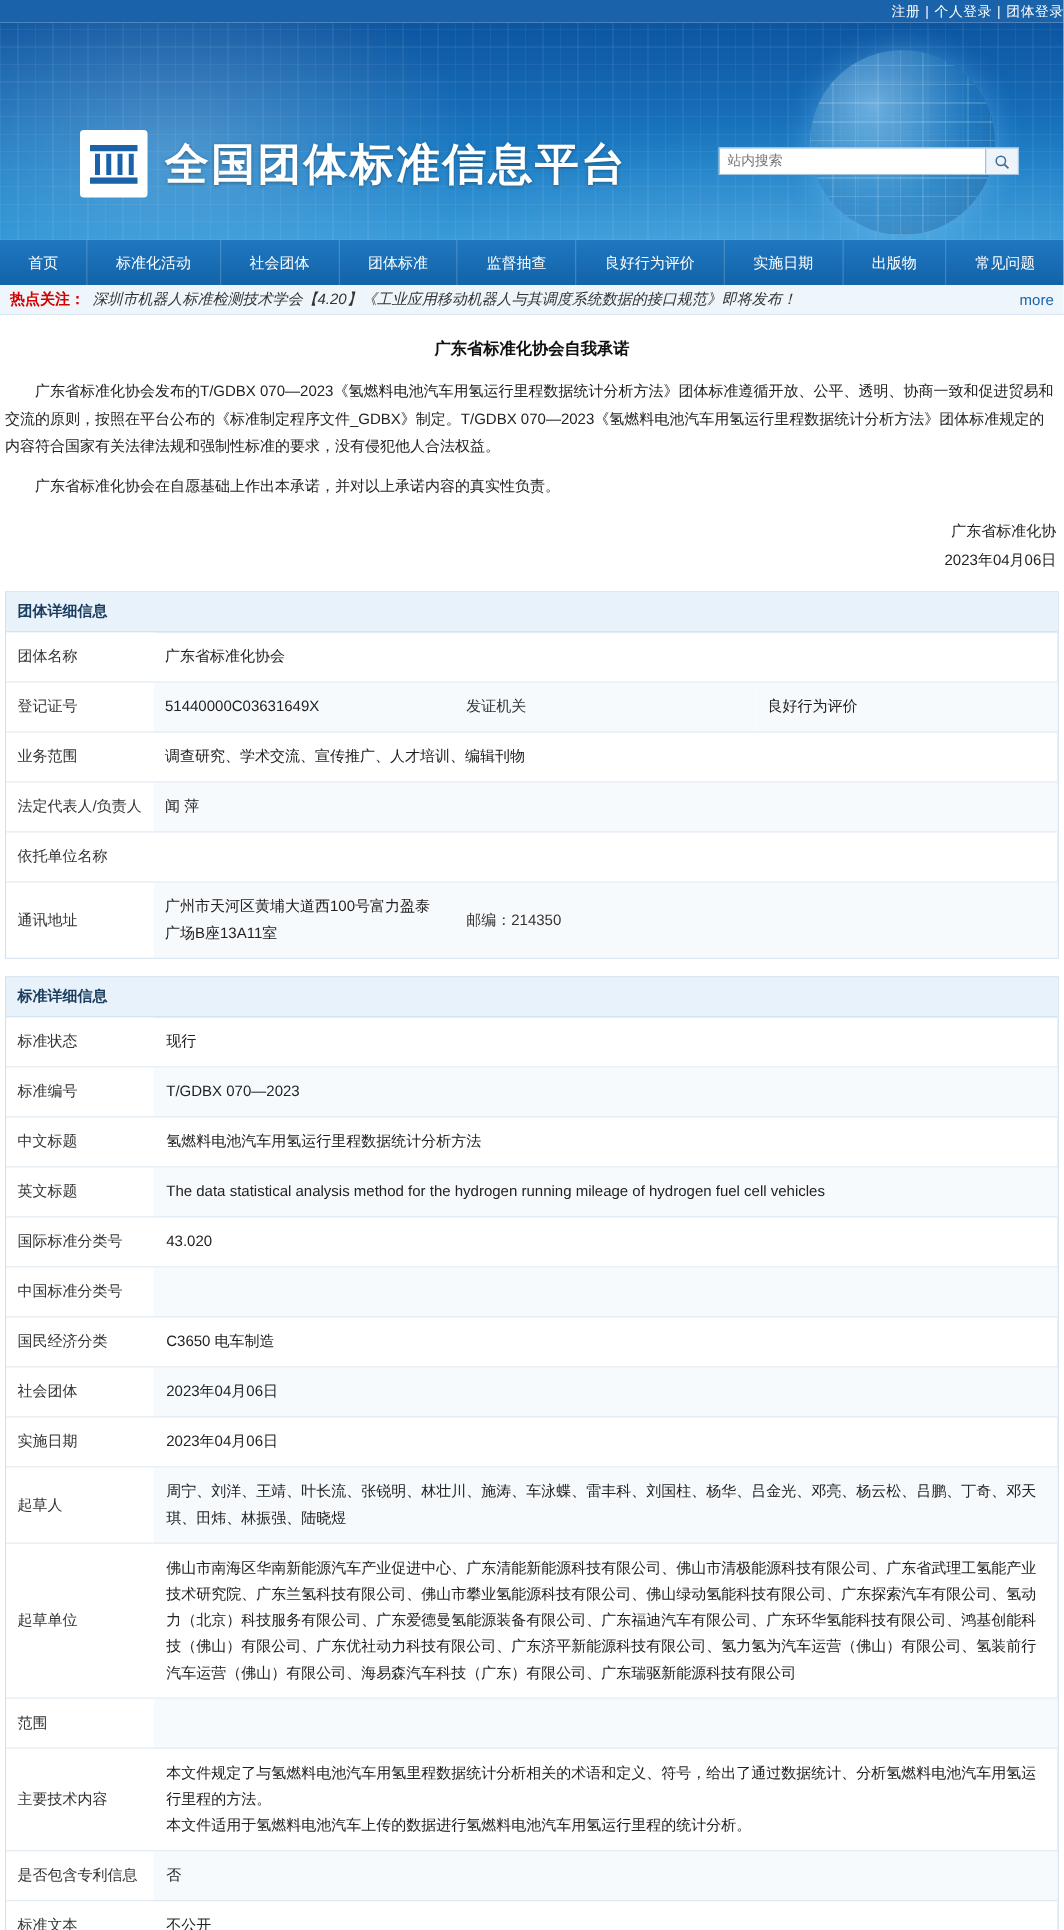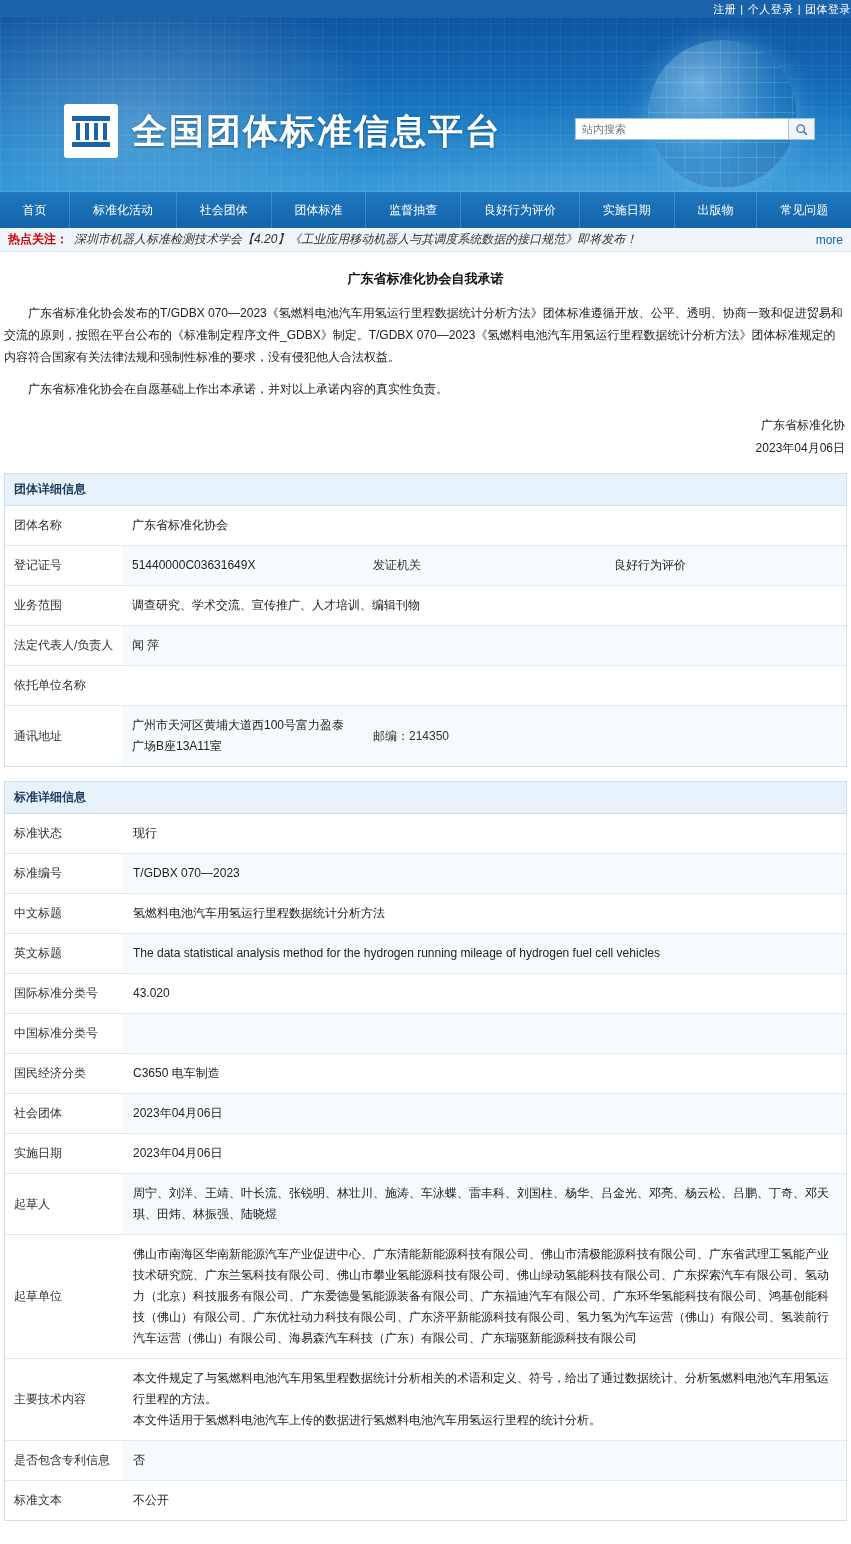--- a/index.html
+++ b/index.html
@@ -346,20 +346,24 @@
           <td class="v">2023年04月06日</td>
         </tr>
         <tr class="alt">
           <td class="k">起草人</td>
           <td class="v multi">周宁、刘洋、王靖、叶长流、张锐明、林壮川、施涛、车泳蝶、雷丰科、刘国柱、杨华、吕金光、邓亮、杨云松、吕鹏、丁奇、邓天琪、田炜、林振强、陆晓煜</td>
         </tr>
         <tr>
           <td class="k">起草单位</td>
           <td class="v multi">佛山市南海区华南新能源汽车产业促进中心、广东清能新能源科技有限公司、佛山市清极能源科技有限公司、广东省武理工氢能产业技术研究院、广东兰氢科技有限公司、佛山市攀业氢能源科技有限公司、佛山绿动氢能科技有限公司、广东探索汽车有限公司、氢动力（北京）科技服务有限公司、广东爱德曼氢能源装备有限公司、广东福迪汽车有限公司、广东环华氢能科技有限公司、鸿基创能科技（佛山）有限公司、广东优社动力科技有限公司、广东济平新能源科技有限公司、氢力氢为汽车运营（佛山）有限公司、氢装前行汽车运营（佛山）有限公司、海易森汽车科技（广东）有限公司、广东瑞驱新能源科技有限公司</td>
         </tr>
+        <tr class="alt">
+          <td class="k">范围</td>
+          <td class="v"></td>
+        </tr>
         <tr>
           <td class="k">主要技术内容</td>
           <td class="v multi" style="white-space: pre-line;">本文件规定了与氢燃料电池汽车用氢里程数据统计分析相关的术语和定义、符号，给出了通过数据统计、分析氢燃料电池汽车用氢运行里程的方法。
 本文件适用于氢燃料电池汽车上传的数据进行氢燃料电池汽车用氢运行里程的统计分析。</td>
         </tr>
         <tr class="alt">
           <td class="k">是否包含专利信息</td>
           <td class="v">否</td>
         </tr>
         <tr>

